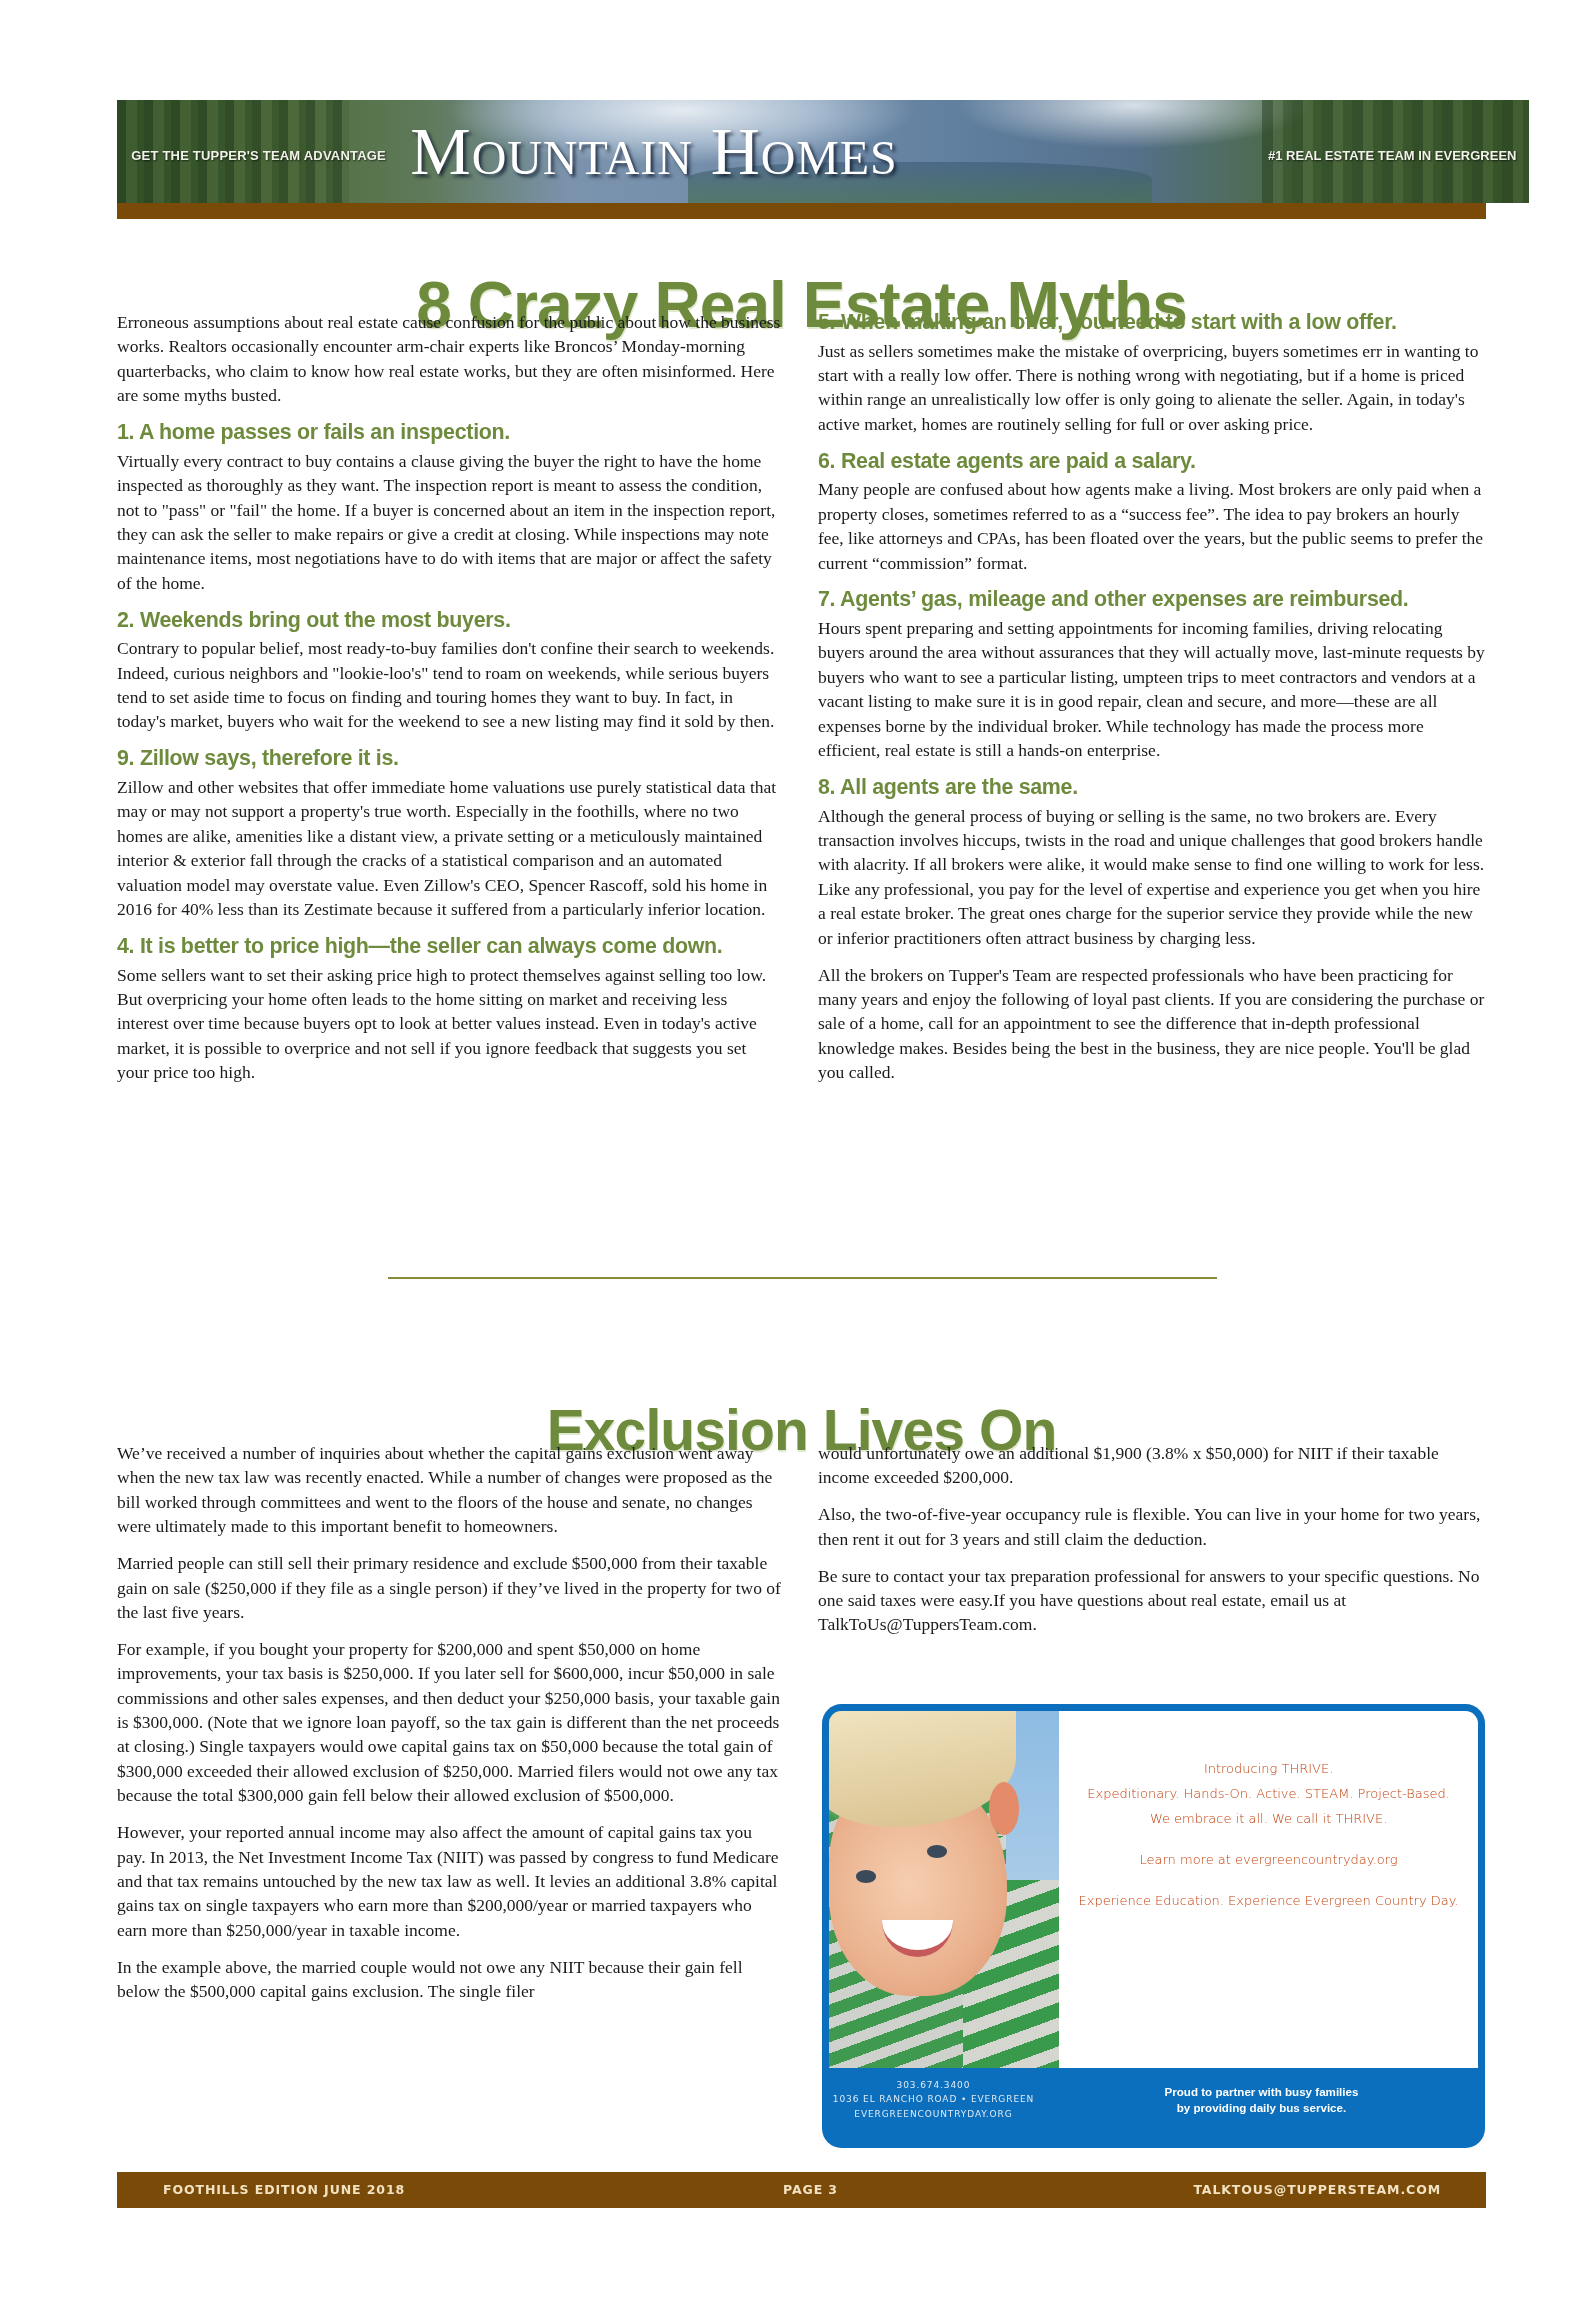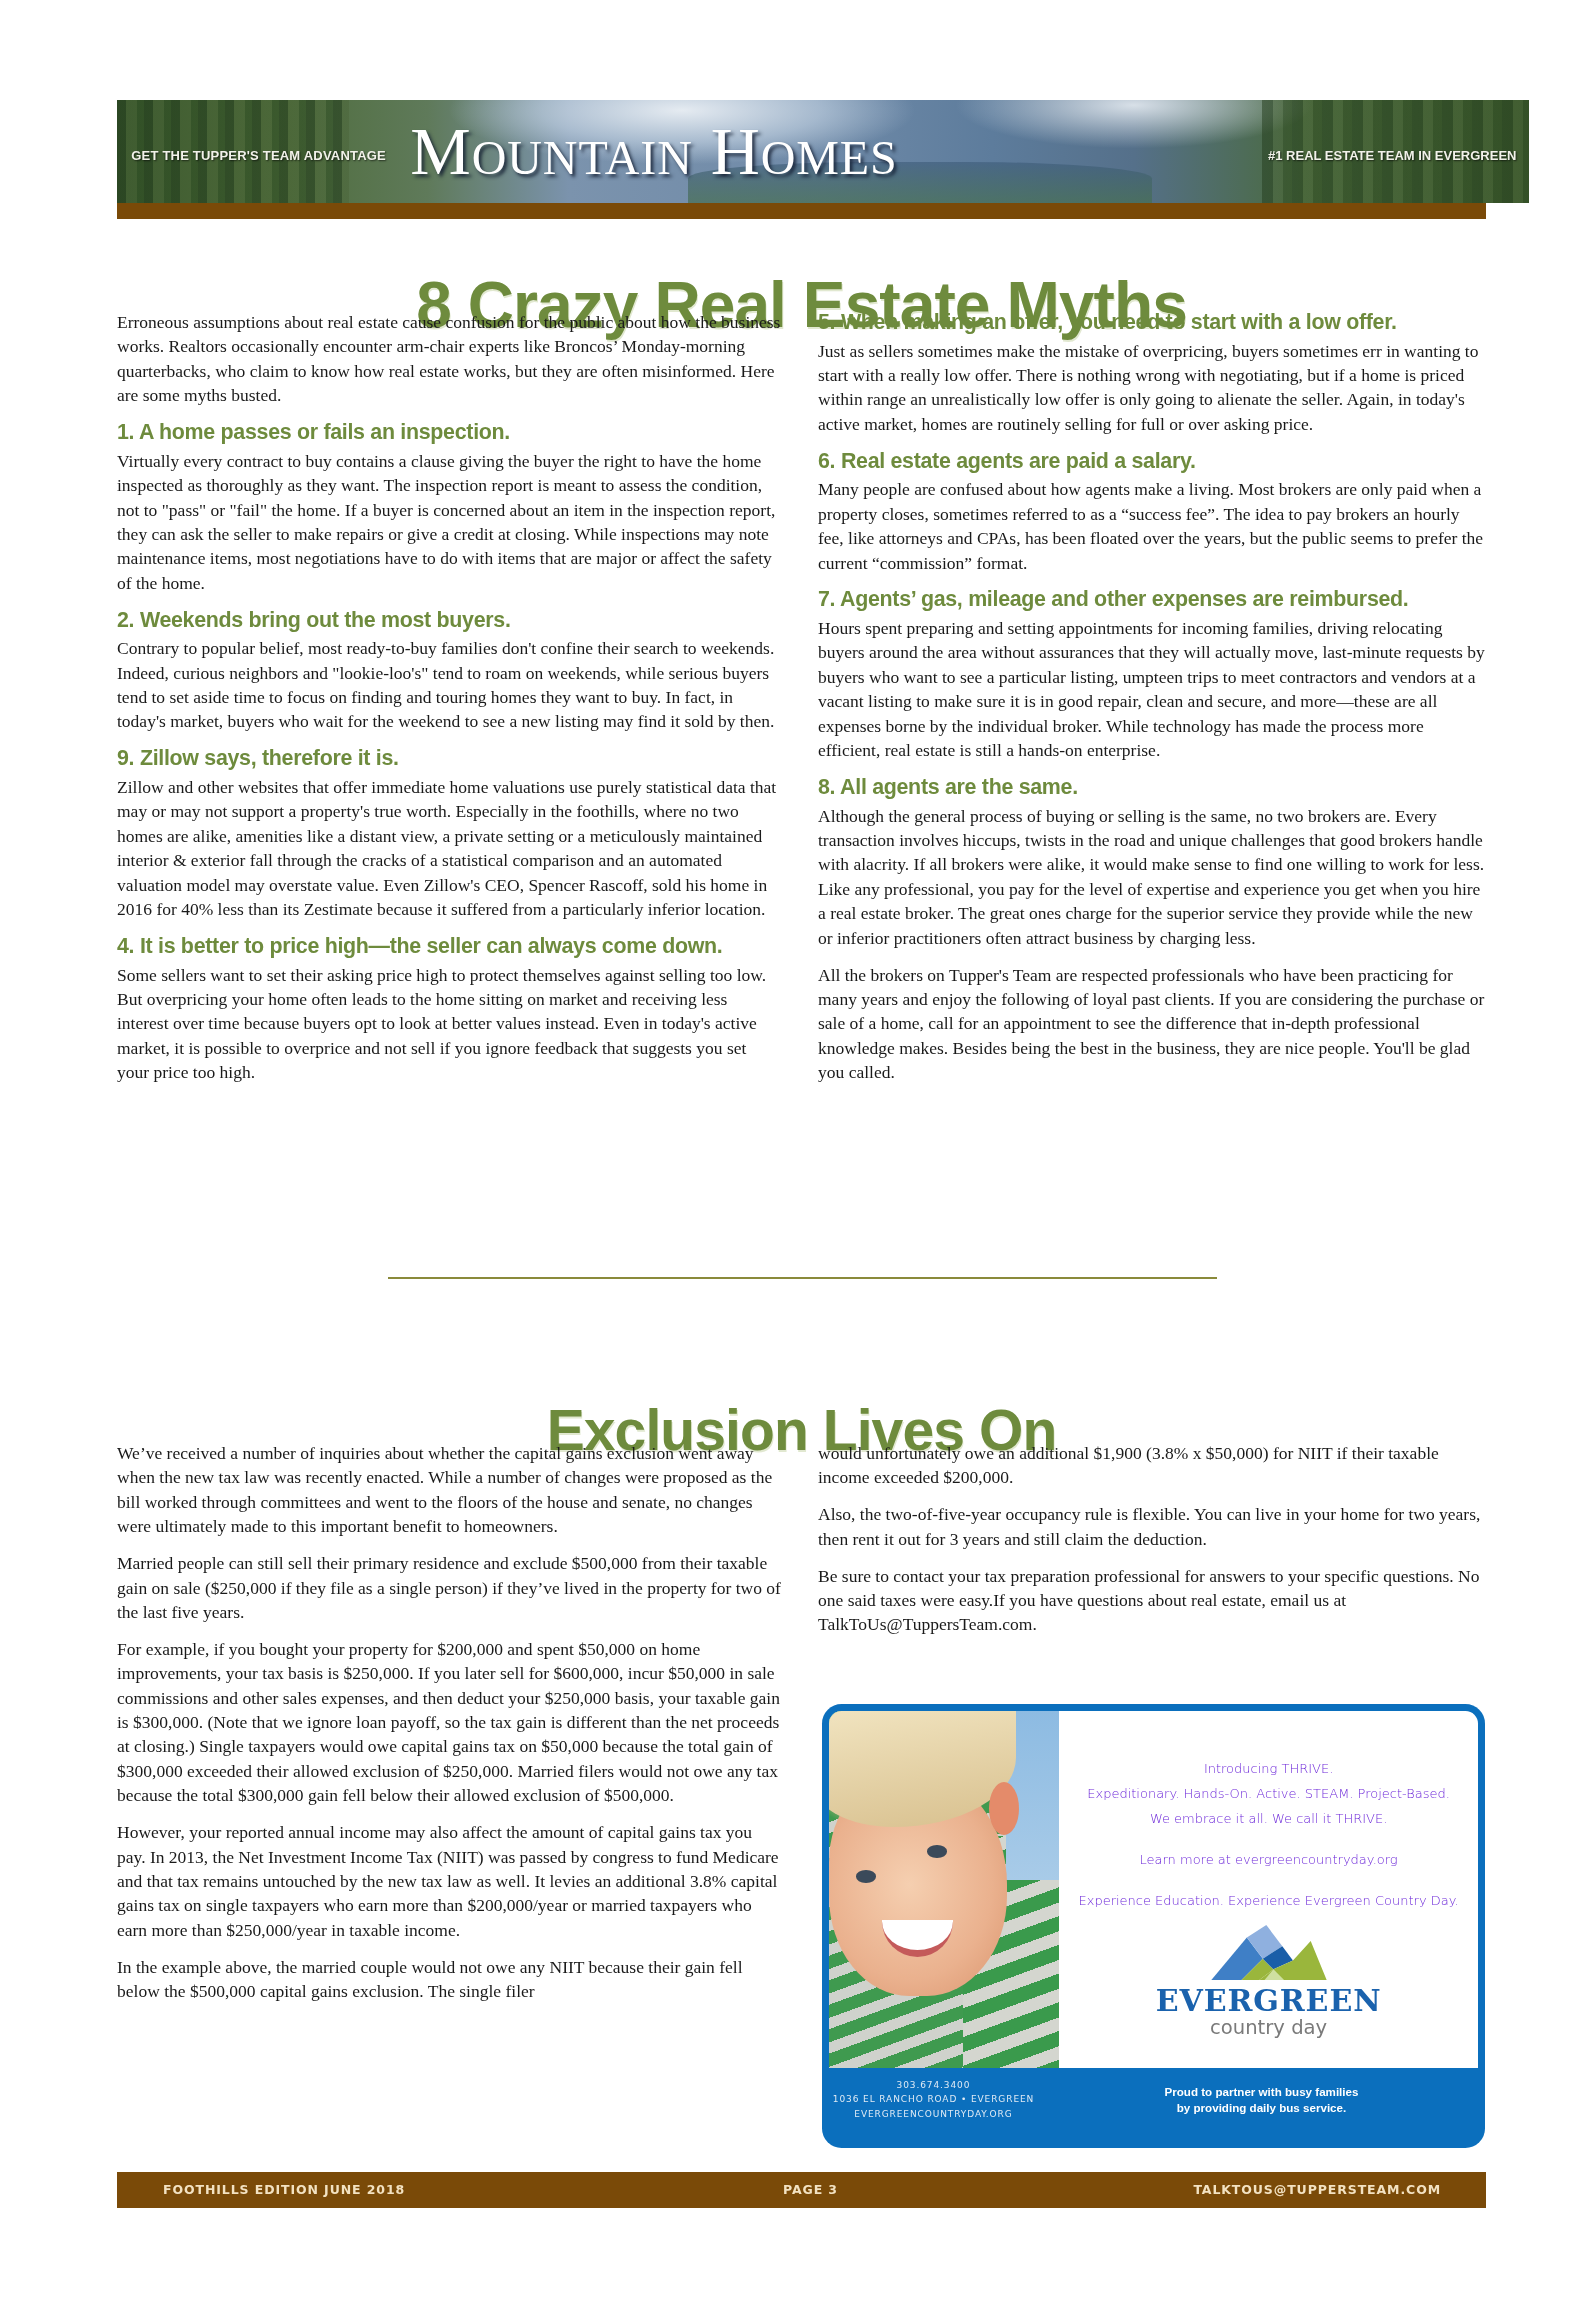--- a/index.html
+++ b/index.html
@@ -51,21 +51,21 @@
   }
   .ad-photo .sky { position: absolute; right: 0; top: 0; width: 53px; height: 169px; background: linear-gradient(180deg, #8dbbe2, #a8cbe8); }
   .ad-photo .face { position: absolute; left: 0; top: 62px; width: 178px; height: 223px; border-radius: 40% 50% 45% 45%; background: radial-gradient(ellipse at 45% 50%, #f5cfb0 0%, #eab18e 60%, #d9936c 100%); }
   .ad-photo .hair { position: absolute; left: -18px; top: 0; width: 205px; height: 116px; border-radius: 0 0 60% 40%; background: linear-gradient(170deg, #f1e4c0, #d8c08e); }
   .ad-photo .eye { position: absolute; width: 19.6px; height: 12.5px; border-radius: 50%; background: #3b4a5a; }
   .ad-photo .eye.l { left: 27px; top: 159px; }
   .ad-photo .eye.r { left: 98px; top: 134px; }
   .ad-photo .mouth { position: absolute; left: 53px; top: 209px; width: 71px; height: 30px; border-radius: 0 0 36px 36px; background: #ffffff; border-bottom: 7.1px solid #c45a5a; }
   .ad-photo .ear { position: absolute; left: 160px; top: 71px; width: 30px; height: 53px; border-radius: 50%; background: #e48b6a; }
   .ad-photo .shirt { position: absolute; left: 134px; top: 125px; width: 96px; height: 232px; background: repeating-linear-gradient(160deg, #3a9a4c 0 14.3px, #d4d6cf 14.3px 27px); }
-  .ad-text { position: absolute; left: 230px; top: 0; width: 419px; text-align: center; font-family: "DejaVu Sans", sans-serif; font-weight: 300; color: #6d28d9; font-size: 13px; line-height: 25px; }
+  .ad-text { position: absolute; left: 230px; top: 0; width: 419px; text-align: center; font-family: "DejaVu Sans", sans-serif; font-weight: 300; color: #c2410c; font-size: 13px; line-height: 25px; }
   .ad-text .l1 { margin-top: 45px; }
   .ad-text .gap { height: 16px; }
   .ad-logo { position: absolute; left: 230px; top: 214px; width: 419px; text-align: center; }
   .ad-logo svg { display: block; margin: 0 auto; }
   .ad-logo .ev { font-family: "DejaVu Serif", serif; font-weight: bold; font-size: 30px; line-height: 32px; color: #1a62ad; letter-spacing: 0.9px; margin-top: 5.3px; }
   .ad-logo .cd { font-family: "DejaVu Sans", sans-serif; font-size: 19.6px; line-height: 21.4px; color: #7a7a7a; }
   .ad-foot-left { position: absolute; left: 0; top: 374px; width: 223px; text-align: center; color: #dfeaf5; font-family: "DejaVu Sans", sans-serif; font-size: 9px; line-height: 14.3px; letter-spacing: 0.9px; }
   .ad-foot-right { position: absolute; left: 230px; top: 380px; width: 419px; text-align: center; color: #ffffff; font-family: Liberation Sans, sans-serif; font-weight: bold; font-size: 11.6px; line-height: 16px; }
 
   
@@ -149,32 +149,20 @@
     </div>
     <div class="ad-text">
       <div class="l1">Introducing THRIVE.</div>
       <div>Expeditionary. Hands-On. Active. STEAM. Project-Based.</div>
       <div>We embrace it all.  We call it THRIVE.</div>
       <div class="gap"></div>
       <div>Learn more at evergreencountryday.org</div>
       <div class="gap"></div>
       <div>Experience Education. Experience Evergreen Country Day.</div>
     </div>
-    <div class="ad-logo">
-      <svg width="116" height="55" viewBox="0 0 130 62">
-        <polygon points="0,62 40,14 58,38 34,62" fill="#3f7fc6"></polygon>
-        <polygon points="40,14 62,0 80,24 58,38" fill="#8fb0df"></polygon>
-        <polygon points="34,62 58,38 70,50 54,62" fill="#9ab63c"></polygon>
-        <polygon points="58,38 80,24 92,40 70,50" fill="#1a5ea8"></polygon>
-        <polygon points="70,50 92,40 112,18 130,62 54,62" fill="#9ab63c"></polygon>
-        <polygon points="60,62 70,50 82,62" fill="#cfe0a0"></polygon>
-      </svg>
-      <div class="ev">EVERGREEN</div>
-      <div class="cd">country day</div>
-    </div>
   </div>
   <div class="ad-foot-left">
     <div>303.674.3400</div>
     <div>1036 EL RANCHO ROAD • EVERGREEN</div>
     <div>EVERGREENCOUNTRYDAY.ORG</div>
   </div>
   <div class="ad-foot-right">
     <div>Proud to partner with busy families</div>
     <div>by providing daily bus service.</div>
   </div>

